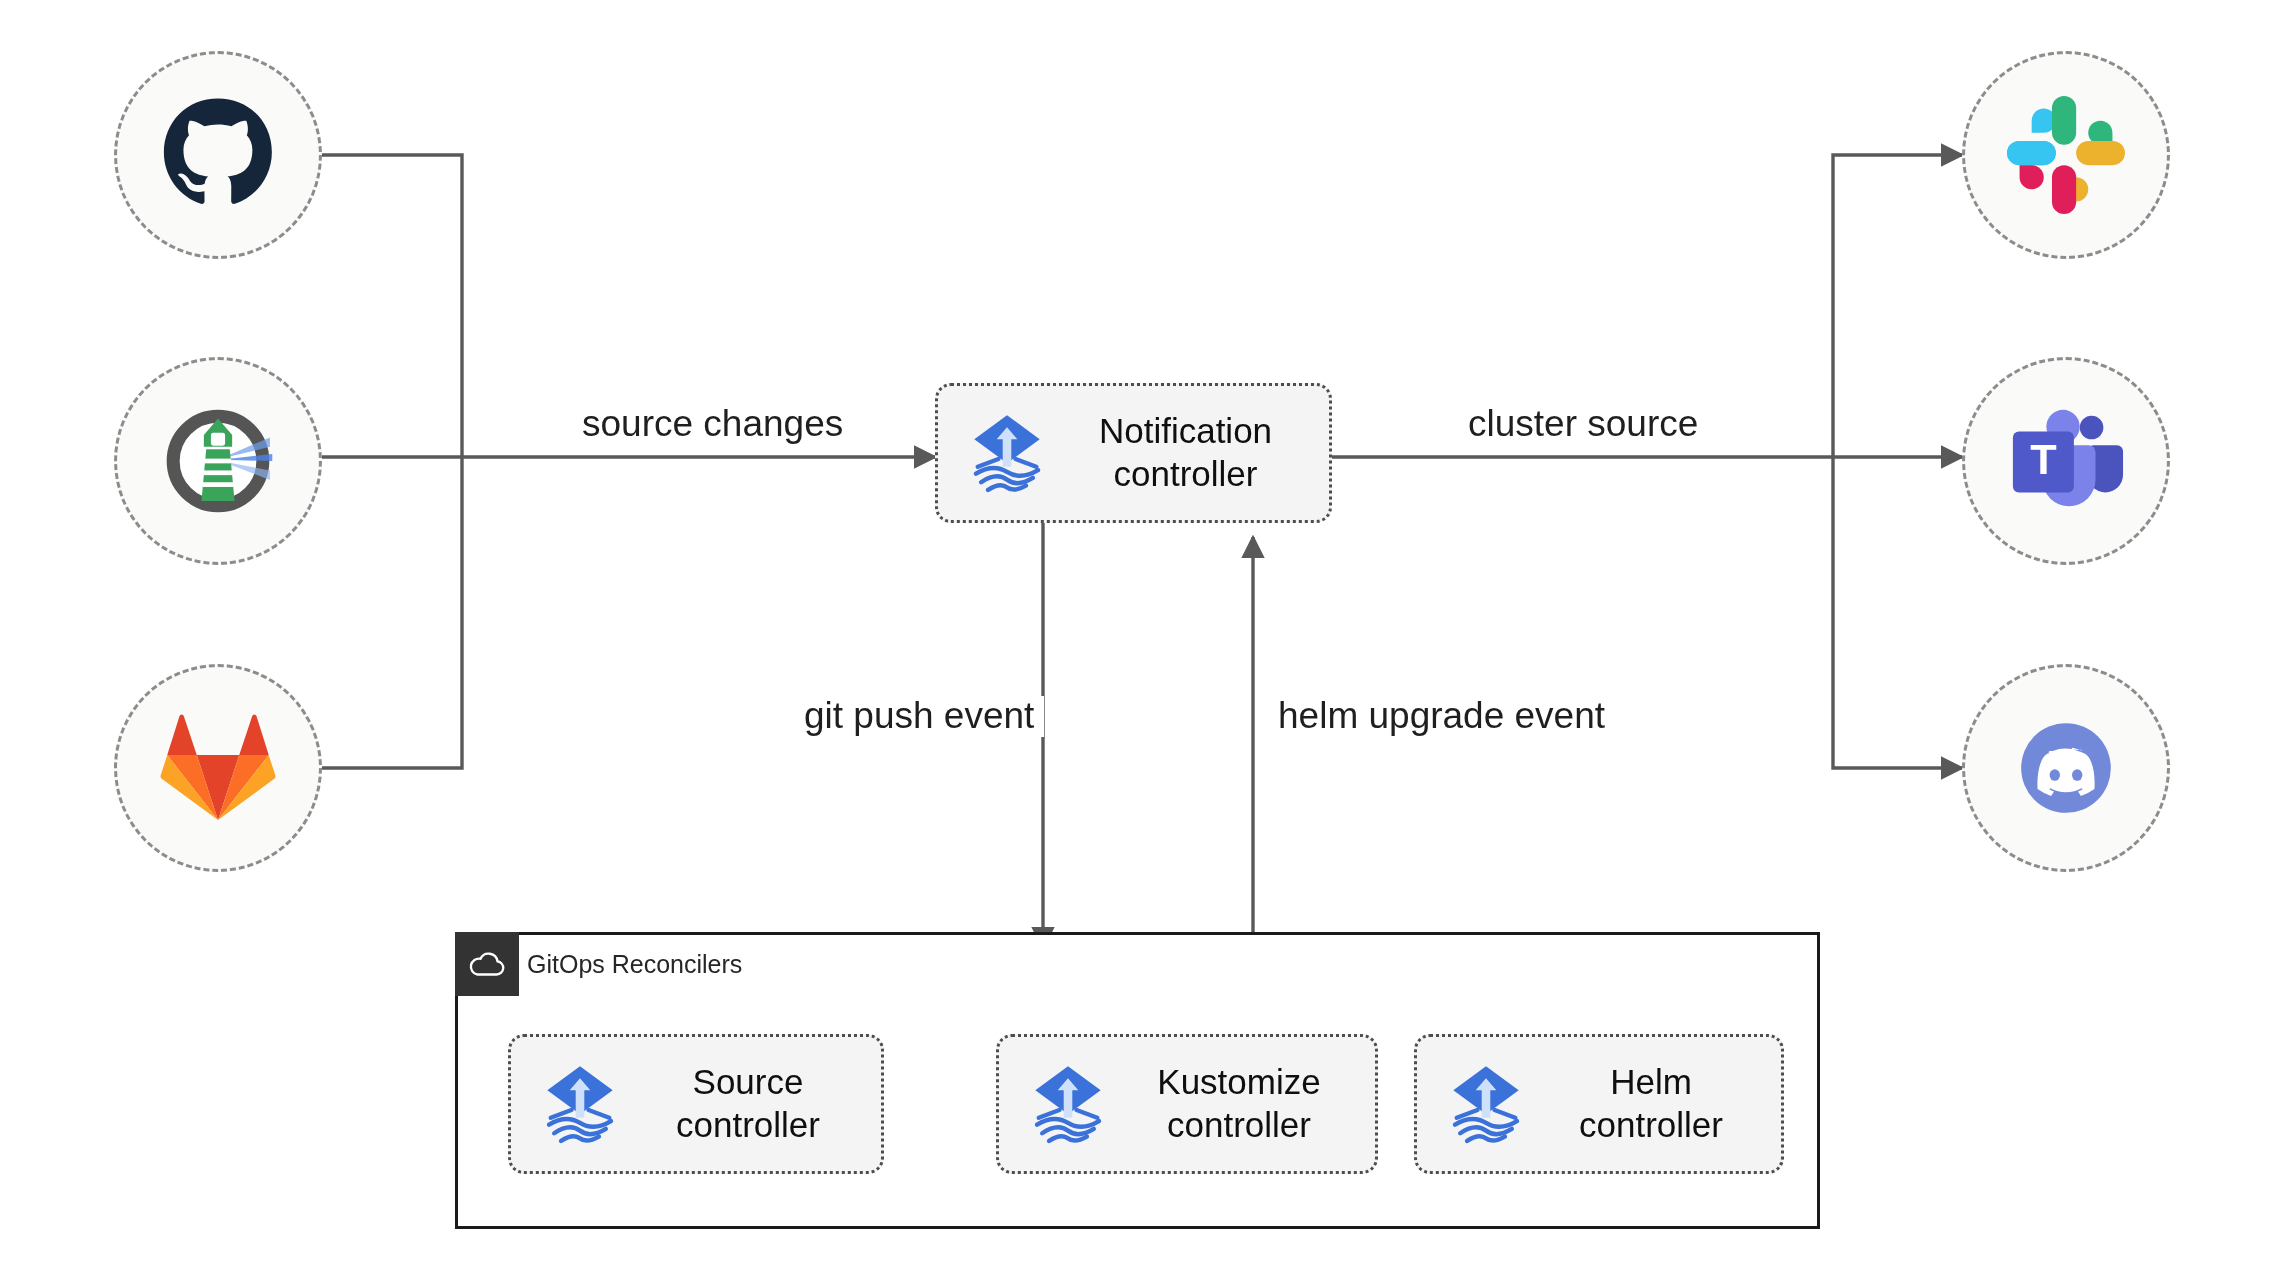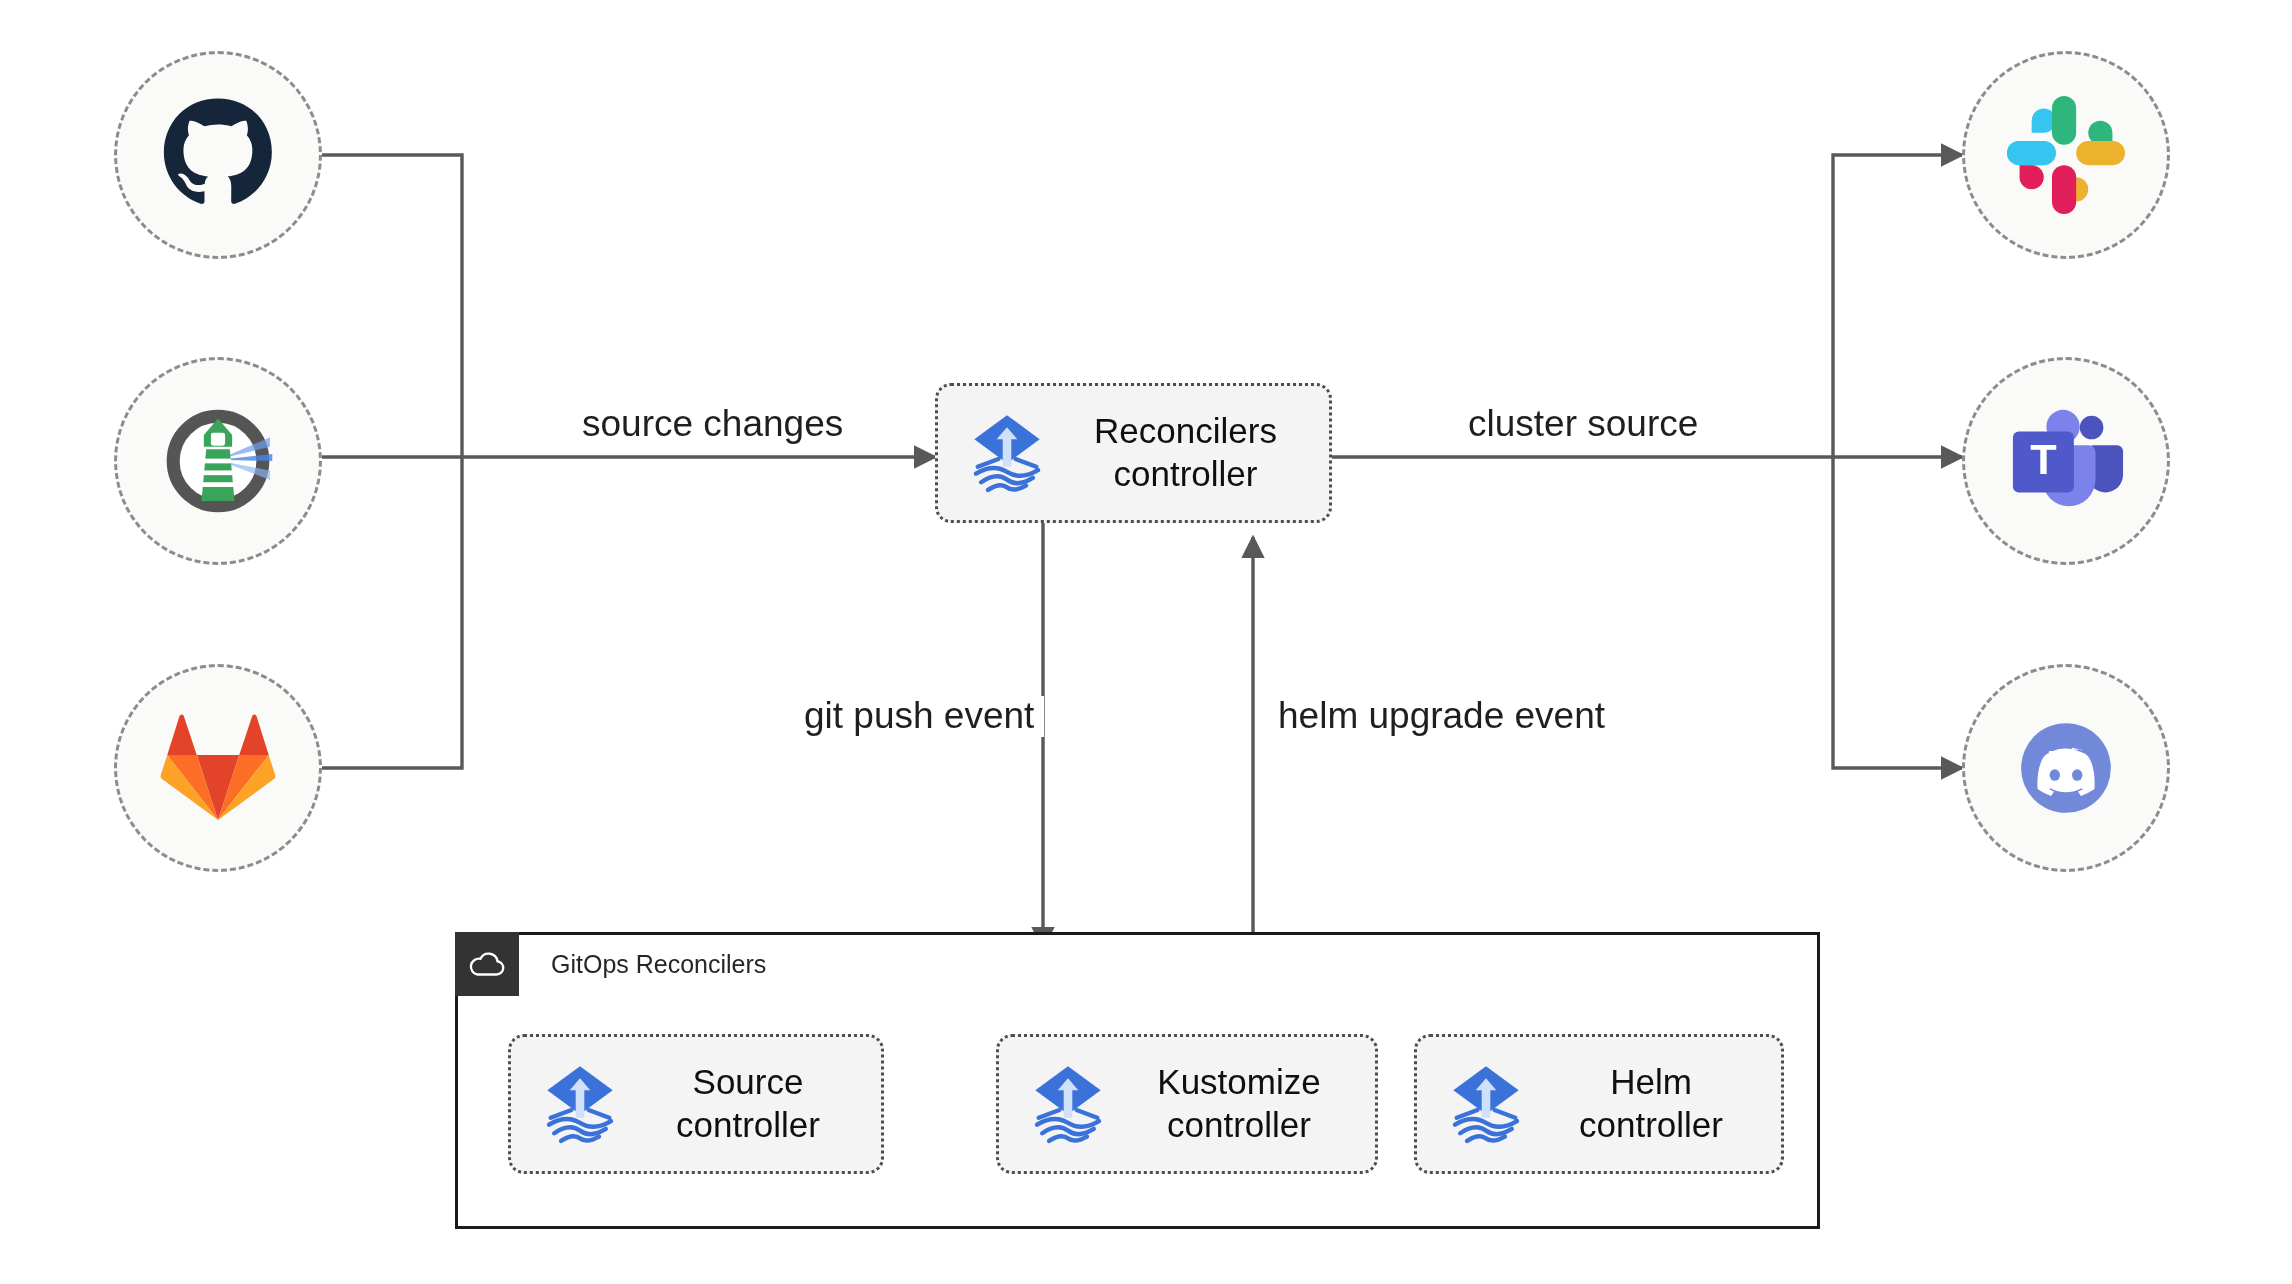--- a/index.html
+++ b/index.html
@@ -94,21 +94,21 @@
     background: #333333;
     display: flex;
     align-items: center;
     justify-content: center;
     flex: 0 0 auto;
   }
   #reconcilers-header .cloud-chip svg { width: 40px; height: 40px; display:block; }
   #reconcilers-header .hdr-text {
     font-size: 25px;
     color: #262626;
-    margin-left: 32px;
+    margin-left: 8px;
     white-space: nowrap;
   }
   
   .edge-label {
     position: absolute;
     font-size: 37px;
     color: #1f1f1f;
     white-space: nowrap;
     background: #ffffff;
     padding: 0 10px;
@@ -235,21 +235,21 @@
       <path fill="#3b72d9" d="M50 6 L88 34 L50 62 L12 34 Z"></path>
       <path fill="#cfe0fa" d="M50 20 L62 34 H55 V66 H45 V34 H38 Z"></path>
       <g stroke="#3b72d9" stroke-width="5.2" stroke-linecap="round" fill="none">
         <path d="M16 66 L40 57"></path>
         <path d="M60 57 L84 66"></path>
         <path d="M14 74 Q34 62 50 72 Q66 82 86 70"></path>
         <path d="M20 84 Q38 72 50 81 Q62 90 80 79"></path>
         <path d="M28 93 Q42 84 50 90 Q58 96 72 88"></path>
       </g>
     </svg>
-    <div class="ctrl-label">Reconcilers
+    <div class="ctrl-label">Notification
 controller</div>
   </div>
 
   <div id="reconcilers-container"></div>
   <div id="reconcilers-header">
     <div class="cloud-chip">
       <svg viewBox="0 0 24 16">
         <path fill="none" stroke="#ffffff" stroke-width="1.4" d="M6.2 14.3h11.6a4 4 0 0 0 .5-7.96 5.4 5.4 0 0 0-10.2-1.5A3.9 3.9 0 0 0 6.2 14.3z"></path>
       </svg>
     </div>

